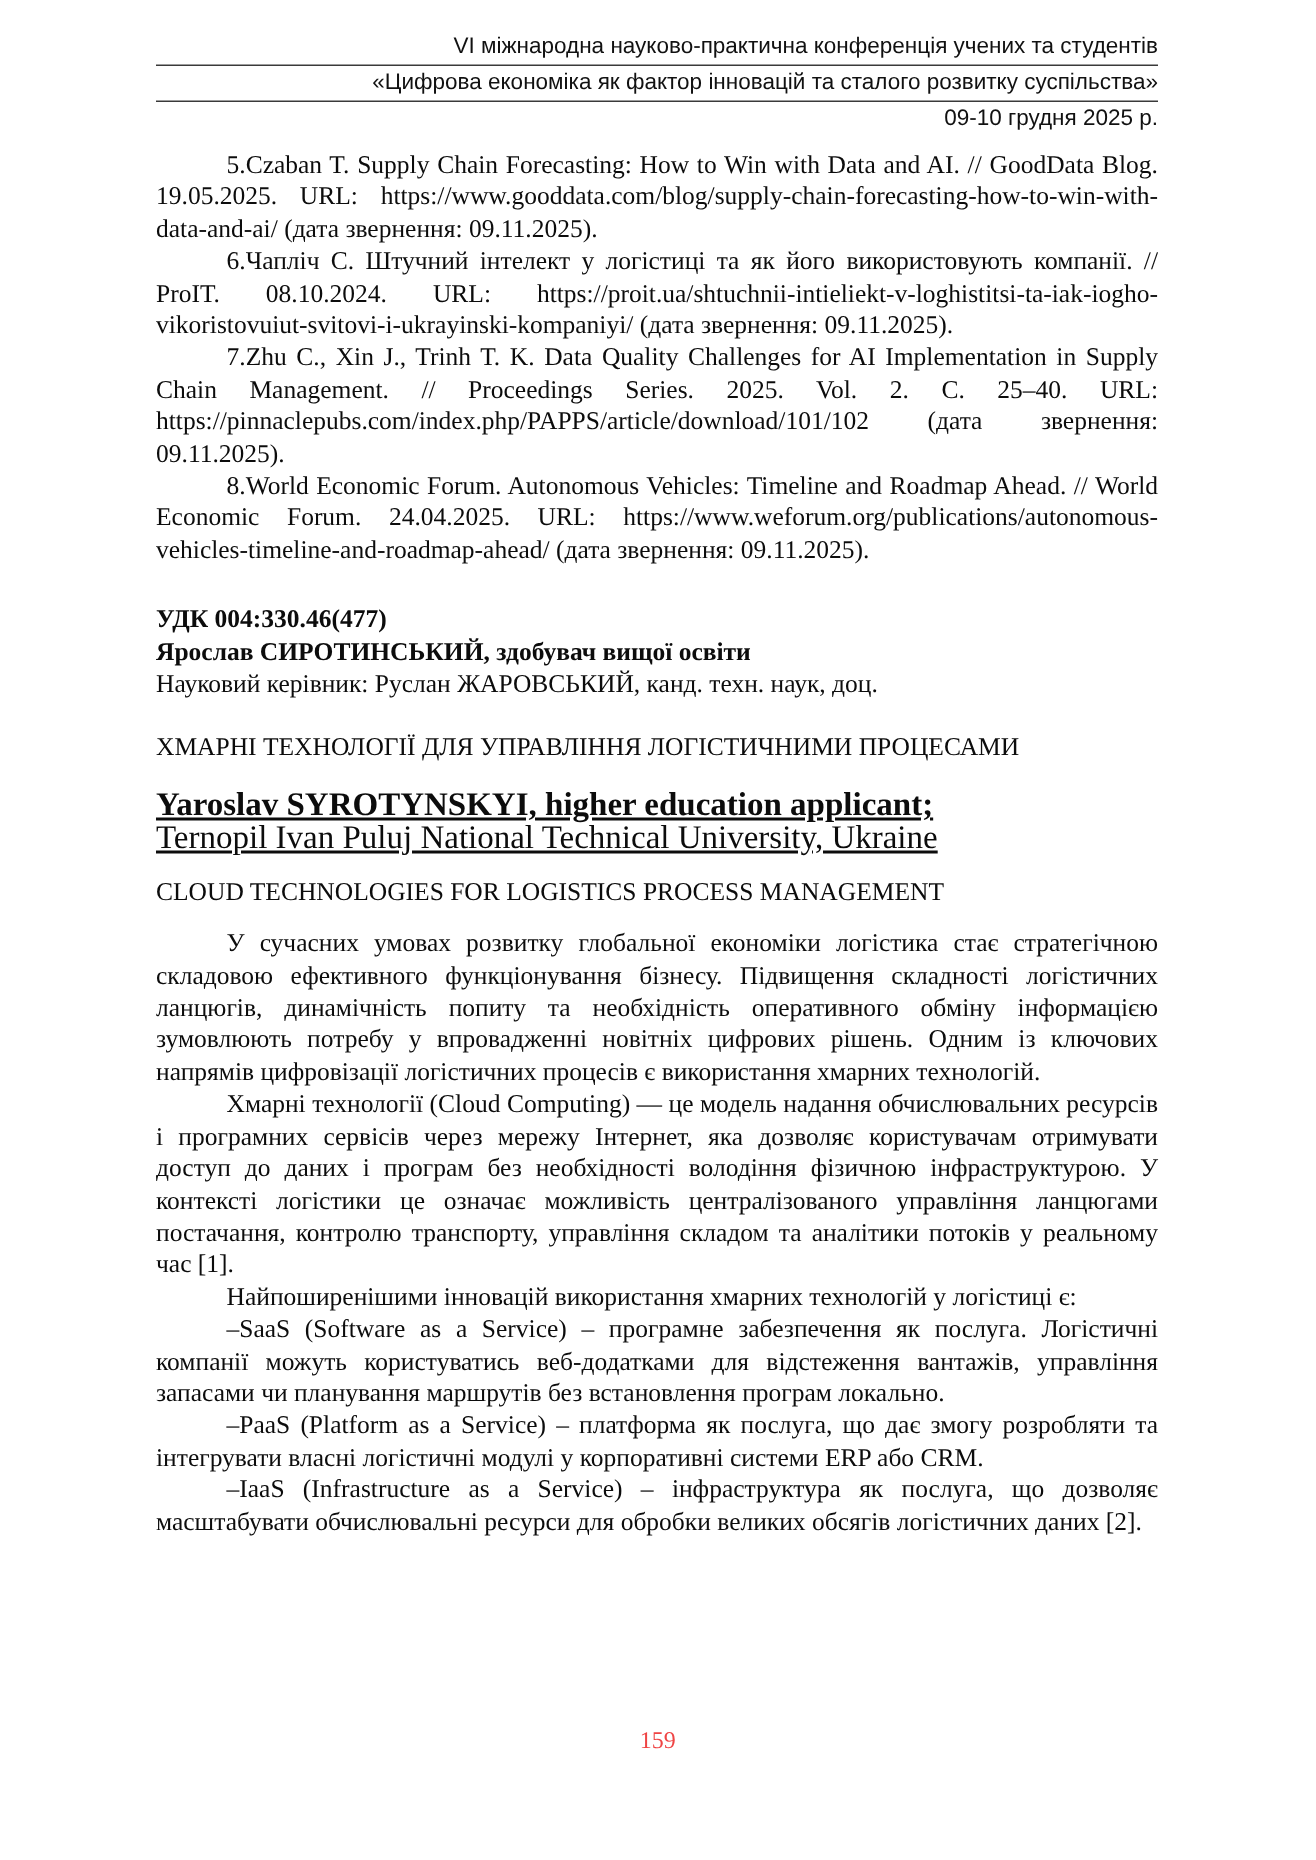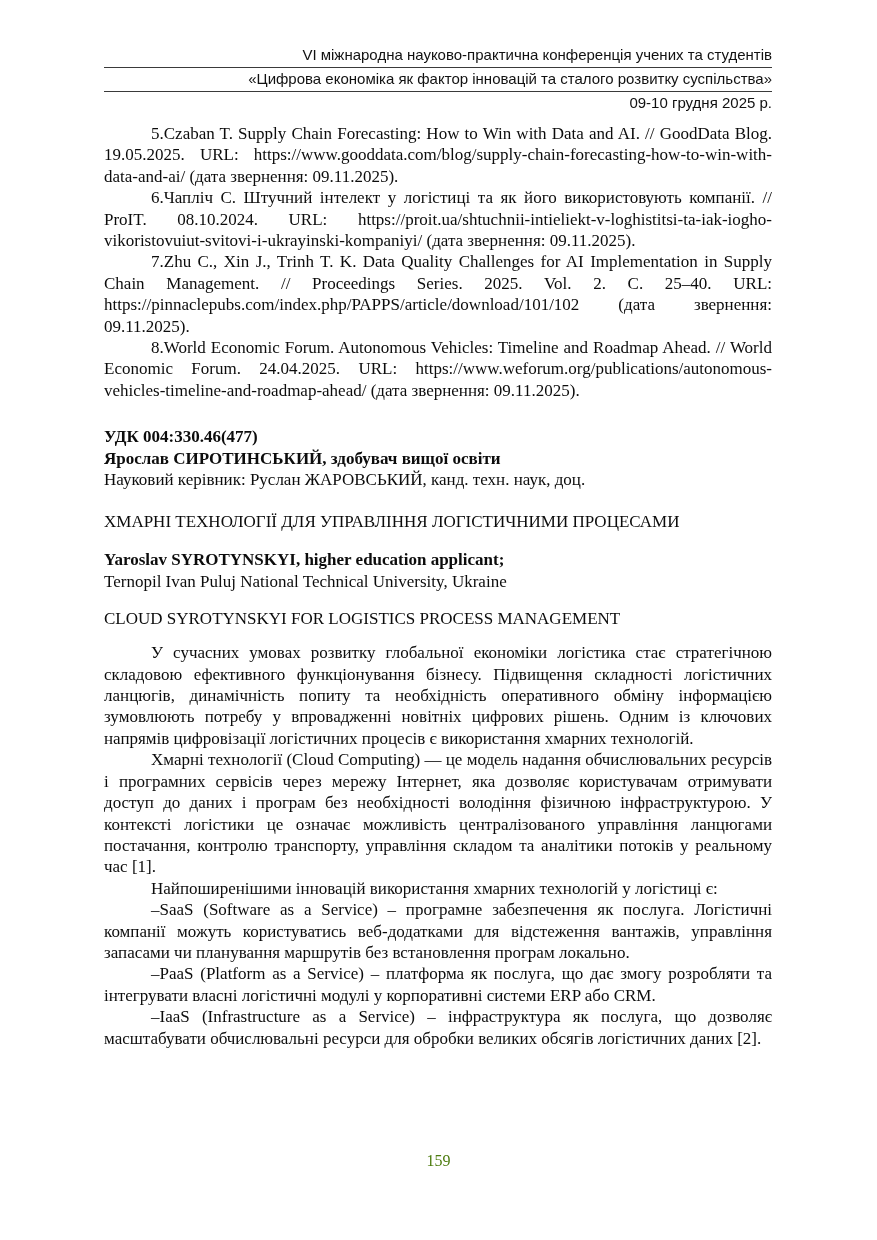--- a/index.html
+++ b/index.html
@@ -2,21 +2,21 @@
 <html lang="uk"><head>
 <meta charset="utf-8">
 <style>
   html, body { margin: 0; padding: 0; background: #ffffff; }
   .page {
     position: relative;
     width: 877px;
     height: 1240px;
     background: #ffffff;
     box-sizing: border-box;
-    padding: 44px 105px 0 104px;
+    padding: 20px 105px 0 104px;
     font-family: "Liberation Serif", serif;
     color: #0c0c0c;
     overflow: hidden;
   }
   
   .header {
     font-family: "Liberation Sans", sans-serif;
     font-size: 15px;
     line-height: 22px;
     text-align: right;
@@ -45,33 +45,34 @@
   .title-center {
     text-align: left;
     font-weight: normal;
     font-size: 17px;
     line-height: 22px;
   }
   .title-uk { margin: 20px 0 16px 0; }
   .title-en { margin: 16px 0 12px 0; }
   .en-block {
     margin-top: 16px;
-    font-size: 17px;
+    font-size: 22px;
     line-height: 21.6px;
+    text-decoration: underline;
   }
   .body-text { }
 
   .page-number {
     position: absolute;
     left: 0;
     right: 0;
     bottom: 70px;
     text-align: center;
     font-size: 16px;
-    color: #4d7c0f;
+    color: #ef4444;
     font-family: "Liberation Serif", serif;
   }
 </style>
 </head>
 <body>
 
 <div class="page">
 
   <div class="header">
     <div class="hdr-row hdr-rule">
@@ -98,21 +99,21 @@
     <div>Науковий керівник: Руслан ЖАРОВСЬКИЙ, канд. техн. наук, доц.</div>
   </div>
 
   <div class="title-center title-uk">ХМАРНІ ТЕХНОЛОГІЇ ДЛЯ УПРАВЛІННЯ ЛОГІСТИЧНИМИ ПРОЦЕСАМИ</div>
 
   <div class="en-block">
     <div class="bold">Yaroslav SYROTYNSKYI, higher education applicant;</div>
     <div>Ternopil Ivan Puluj National Technical University, Ukraine</div>
   </div>
 
-  <div class="title-center title-en">CLOUD SYROTYNSKYI FOR LOGISTICS PROCESS MANAGEMENT</div>
+  <div class="title-center title-en">CLOUD TECHNOLOGIES FOR LOGISTICS PROCESS MANAGEMENT</div>
 
   <div class="body-text">
     <p class="just">У сучасних умовах розвитку глобальної економіки логістика стає стратегічною складовою ефективного функціонування бізнесу. Підвищення складності логістичних ланцюгів, динамічність попиту та необхідність оперативного обміну інформацією зумовлюють потребу у впровадженні новітніх цифрових рішень. Одним із ключових напрямів цифровізації логістичних процесів є використання хмарних технологій.</p>
     <p class="just">Хмарні технології (Cloud Computing) — це модель надання обчислювальних ресурсів і програмних сервісів через мережу Інтернет, яка дозволяє користувачам отримувати доступ до даних і програм без необхідності володіння фізичною інфраструктурою. У контексті логістики це означає можливість централізованого управління ланцюгами постачання, контролю транспорту, управління складом та аналітики потоків у реальному час [1].</p>
     <p class="just">Найпоширенішими інновацій використання хмарних технологій у логістиці є:</p>
     <p class="just">–SaaS (Software as a Service) – програмне забезпечення як послуга. Логістичні компанії можуть користуватись веб-додатками для відстеження вантажів, управління запасами чи планування маршрутів без встановлення програм локально.</p>
     <p class="just">–PaaS (Platform as a Service) – платформа як послуга, що дає змогу розробляти та інтегрувати власні логістичні модулі у корпоративні системи ERP або CRM.</p>
     <p class="just">–IaaS (Infrastructure as a Service) – інфраструктура як послуга, що дозволяє масштабувати обчислювальні ресурси для обробки великих обсягів логістичних даних [2].</p>
   </div>
 

